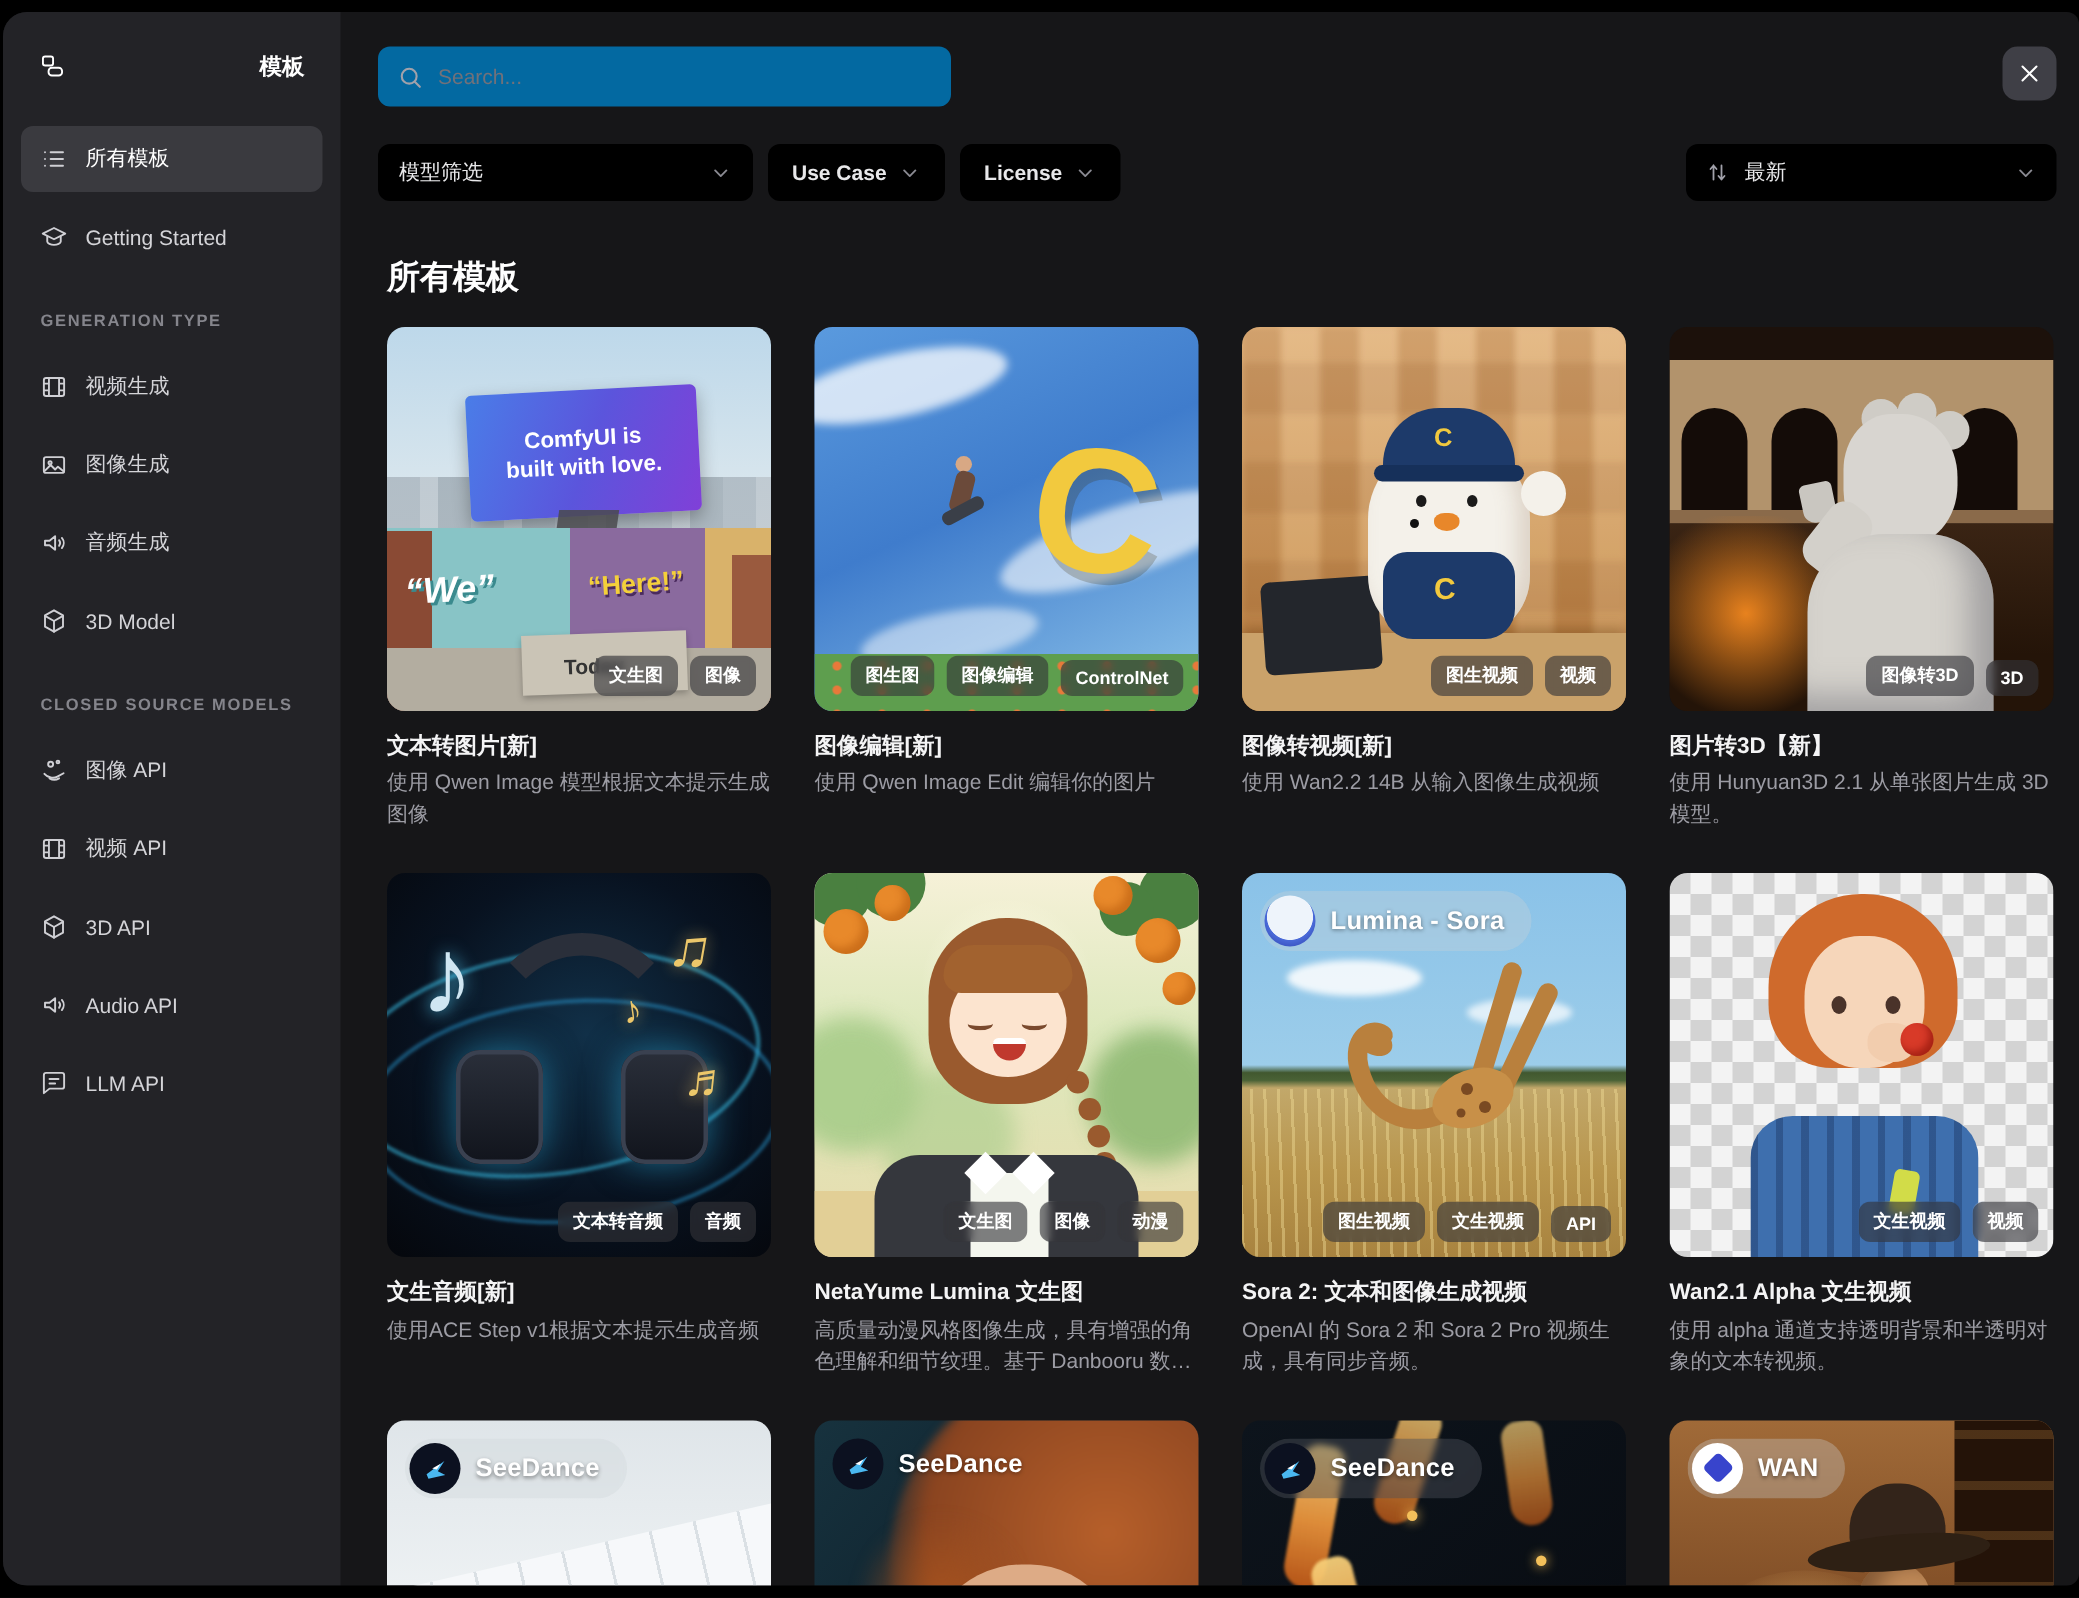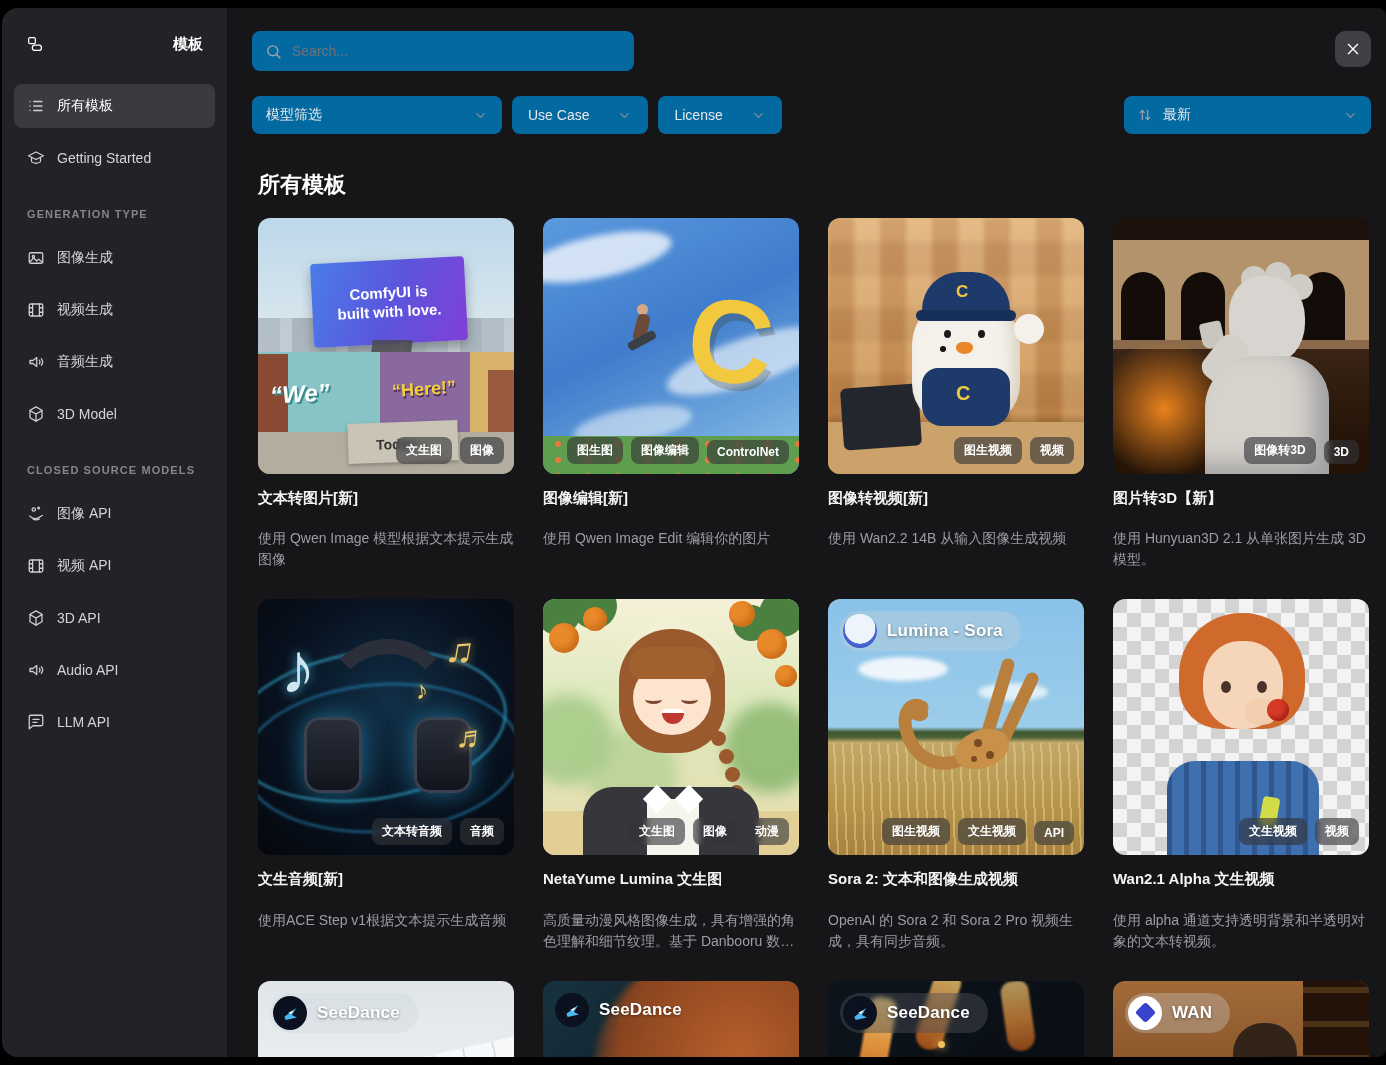--- a/index.html
+++ b/index.html
@@ -27,40 +27,40 @@
   .search { width:382px; height:40px; background:#0369a1; border-radius:8px;
     display:flex; align-items:center; gap:10px; padding:0 13px; }
   .search svg { width:17px; height:17px; stroke:#a1a1aa; fill:none; stroke-width:2; stroke-linecap:round; }
   .search input { flex:1; background:transparent; border:0; outline:0; color:#e4e4e7; font-size:14px; }
   .search input::placeholder { color:#71717a; }
   .close-btn { margin-left:auto; width:36px; height:36px; background:#3f3f46; border:0;
     border-radius:10px; display:grid; place-items:center; cursor:pointer; }
   .close-btn svg { width:16px; height:16px; stroke:#fff; stroke-width:2; stroke-linecap:round; }
 
   .filterbar { display:flex; gap:10px; align-items:center; padding:25px 15px 0 25px; }
-  .pill { height:38px; background:#0369a1; border:0; border-radius:8px; color:#e8e8ea;
+  .pill { height:38px; background:#000000; border:0; border-radius:8px; color:#e8e8ea;
     font-size:14px; display:flex; align-items:center; cursor:pointer;
     font-family:"Liberation Sans", sans-serif; }
   .pill .chev { width:15px; height:15px; stroke:#8a8a92; fill:none; stroke-width:2;
     stroke-linecap:round; stroke-linejoin:round; }
   .pill.model { width:250px; justify-content:space-between; padding:0 14px; }
-  .pill.small { padding:0 16px; gap:28px; }
+  .pill.small { padding:0 16px; gap:8px;font-weight:bold; }
   .pill.sort { width:247px; margin-left:auto; padding:0 13px; gap:10px; }
   .pill.sort .chev { margin-left:auto; }
   .sort-ico { width:16px; height:16px; stroke:#a1a1aa; fill:none; stroke-width:1.8; stroke-linecap:round; stroke-linejoin:round; }
 
   .page-title { color:#fff; font-size:22px; font-weight:700; margin:36px 0 0; padding-left:31px; }
 
   .grid { display:grid; grid-template-columns:repeat(4,256px); column-gap:29px; row-gap:29px;
     padding:18px 0 0 31px; }
   .card { width:256px; cursor:pointer; }
   .art { position:relative; width:256px; height:256px; border-radius:12px; overflow:hidden; background:#222; }
   .art i, .art b { position:absolute; display:block; font-style:normal; }
   .card-title { color:#f4f4f5; font-size:15px; font-weight:700; margin-top:14px; line-height:1.35; }
-  .card-desc { color:#9c9ca4; font-size:14px; margin-top:20px; line-height:1.5;
+  .card-desc { color:#9c9ca4; font-size:14px; margin-top:3px; line-height:1.5;
     display:-webkit-box; -webkit-line-clamp:2; -webkit-box-orient:vertical; overflow:hidden; }
   .badges { position:absolute; right:10px; bottom:10px; display:flex; gap:8px; z-index:5;align-items:flex-end; }
   .badge { background:rgba(52,52,56,.62); color:#fff; font-size:12px; font-weight:600;
     padding:5px 10px; border-radius:8px; backdrop-filter:blur(3px); white-space:nowrap; }
 
   .brand { position:absolute; left:12px; top:12px; display:flex; align-items:center; gap:10px; z-index:5; }
   .brand.pilled { background:rgba(205,210,216,.32); border-radius:999px; padding:3px 18px 3px 3px; backdrop-filter:blur(2px); }
   .brand.pilled-dark { background:rgba(75,80,88,.45); border-radius:999px; padding:3px 18px 3px 3px; backdrop-filter:blur(2px); }
   .blogo { width:34px; height:34px; border-radius:50%; display:grid; place-items:center; flex:0 0 34px; }
   .blogo.sd { background:#0c1120; }
@@ -257,32 +257,32 @@
         <path d="M22 9L12 4 2 9l10 5 10-5z"></path>
           <path d="M6 11.5v4.5c0 1.5 3 3 6 3s6-1.5 6-3v-4.5"></path>
       </svg>
       <span>Getting Started</span>
     </div>
 
     <div class="nav-section">GENERATION TYPE</div>
 
     <div class="nav-item">
       <svg class="nicon" viewBox="0 0 24 24">
+        <rect x="3" y="4" width="18" height="16" rx="2"></rect>
+          <path d="M7.5 4v16M16.5 4v16M3 9h4.5M3 15h4.5M16.5 9H21M16.5 15H21"></path>
+      </svg>
+      <span>视频生成</span>
+    </div>
+    <div class="nav-item">
+      <svg class="nicon" viewBox="0 0 24 24">
         <rect x="3" y="5" width="18" height="14" rx="2"></rect>
           <circle cx="8.5" cy="10" r="1.4"></circle>
           <path d="M4 17l5-5 4 4 2.5-2.5L21 18"></path>
       </svg>
       <span>图像生成</span>
-    </div>
-    <div class="nav-item">
-      <svg class="nicon" viewBox="0 0 24 24">
-        <rect x="3" y="4" width="18" height="16" rx="2"></rect>
-          <path d="M7.5 4v16M16.5 4v16M3 9h4.5M3 15h4.5M16.5 9H21M16.5 15H21"></path>
-      </svg>
-      <span>视频生成</span>
     </div>
     <div class="nav-item">
       <svg class="nicon" viewBox="0 0 24 24">
         <path d="M4 10v4h4l5 4V6l-5 4H4z"></path>
           <path d="M16.5 9.5a4 4 0 010 5"></path>
           <path d="M19 7.5a7 7 0 010 9"></path>
       </svg>
       <span>音频生成</span>
     </div>
     <div class="nav-item">

